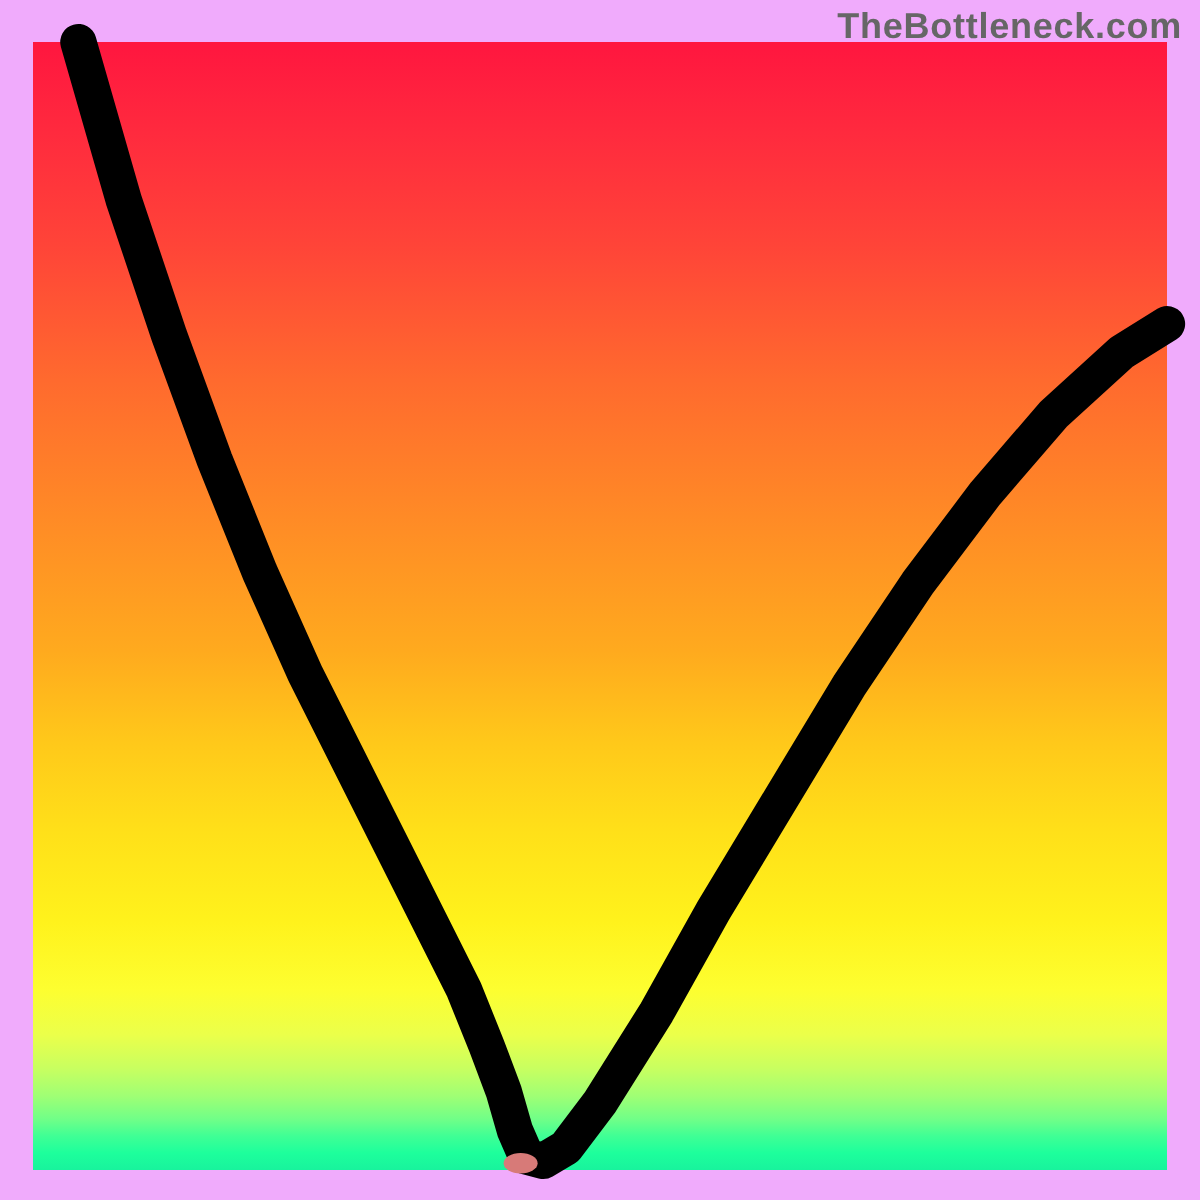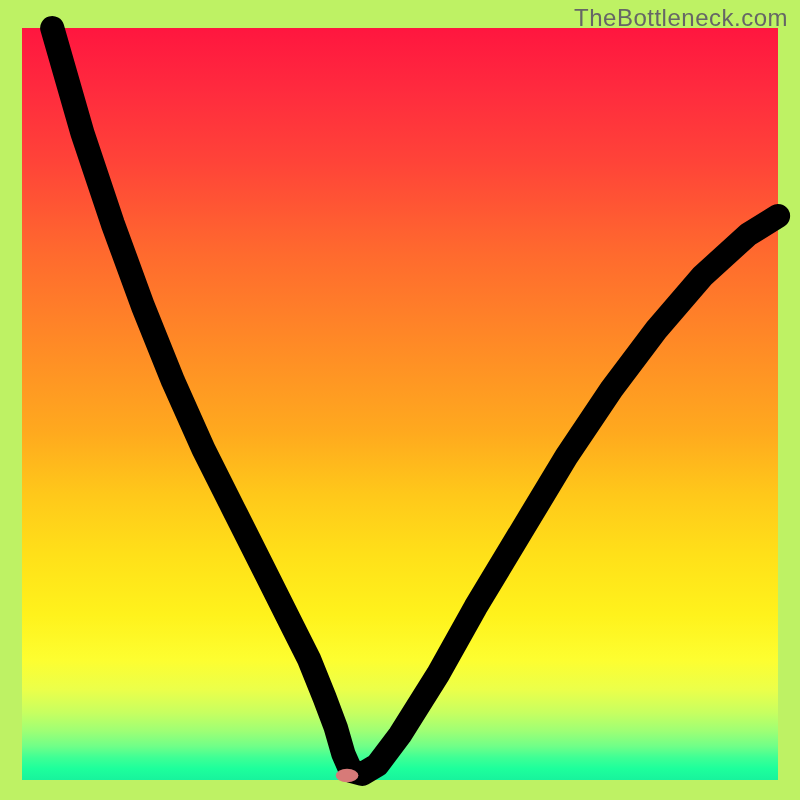--- a/index.html
+++ b/index.html
@@ -8,21 +8,22 @@
     width: 800px;
     height: 800px;
     background: #000;
     font-family: Arial, Helvetica, sans-serif;
     overflow: hidden;
   }
   .outer-frame {
     position: relative;
     width: 800px;
     height: 800px;
-    background: #bef264;
+    background: #f0abfc;
+    font-weight: bold;
   }
   .watermark {
     position: absolute;
     top: 4px;
     right: 12px;
     color: #666;
     font-size: 24px;
     letter-spacing: 0.5px;
   }
   .plot {

